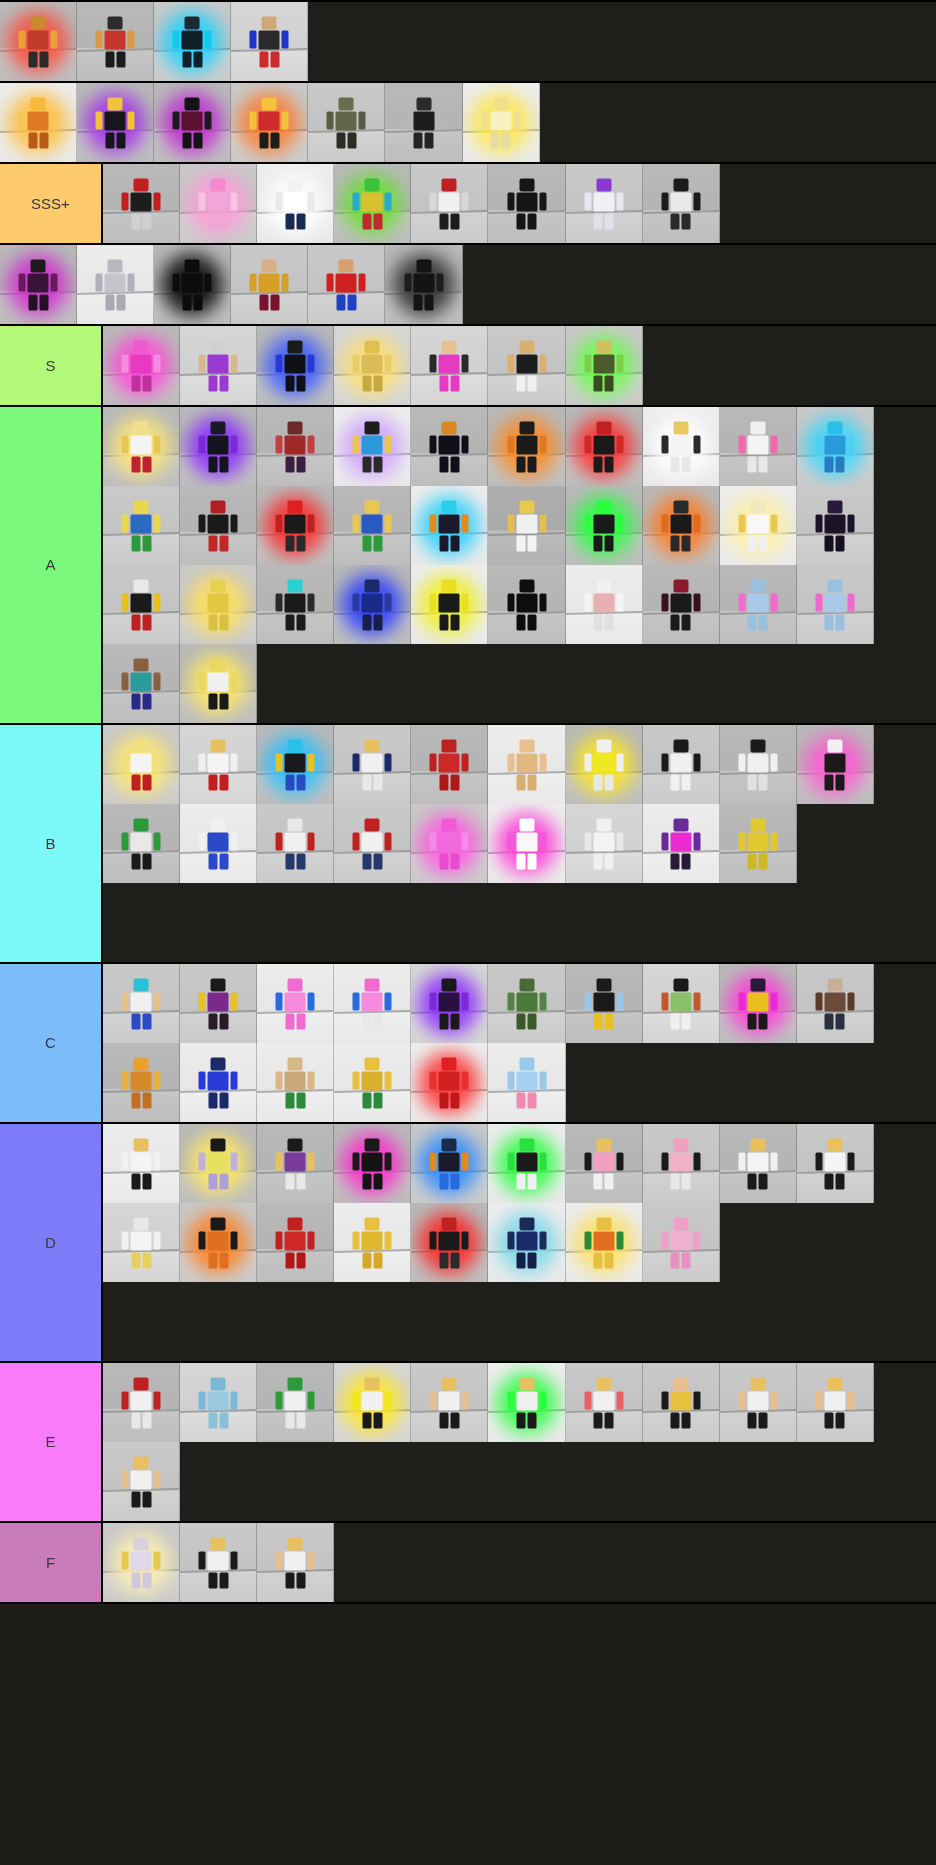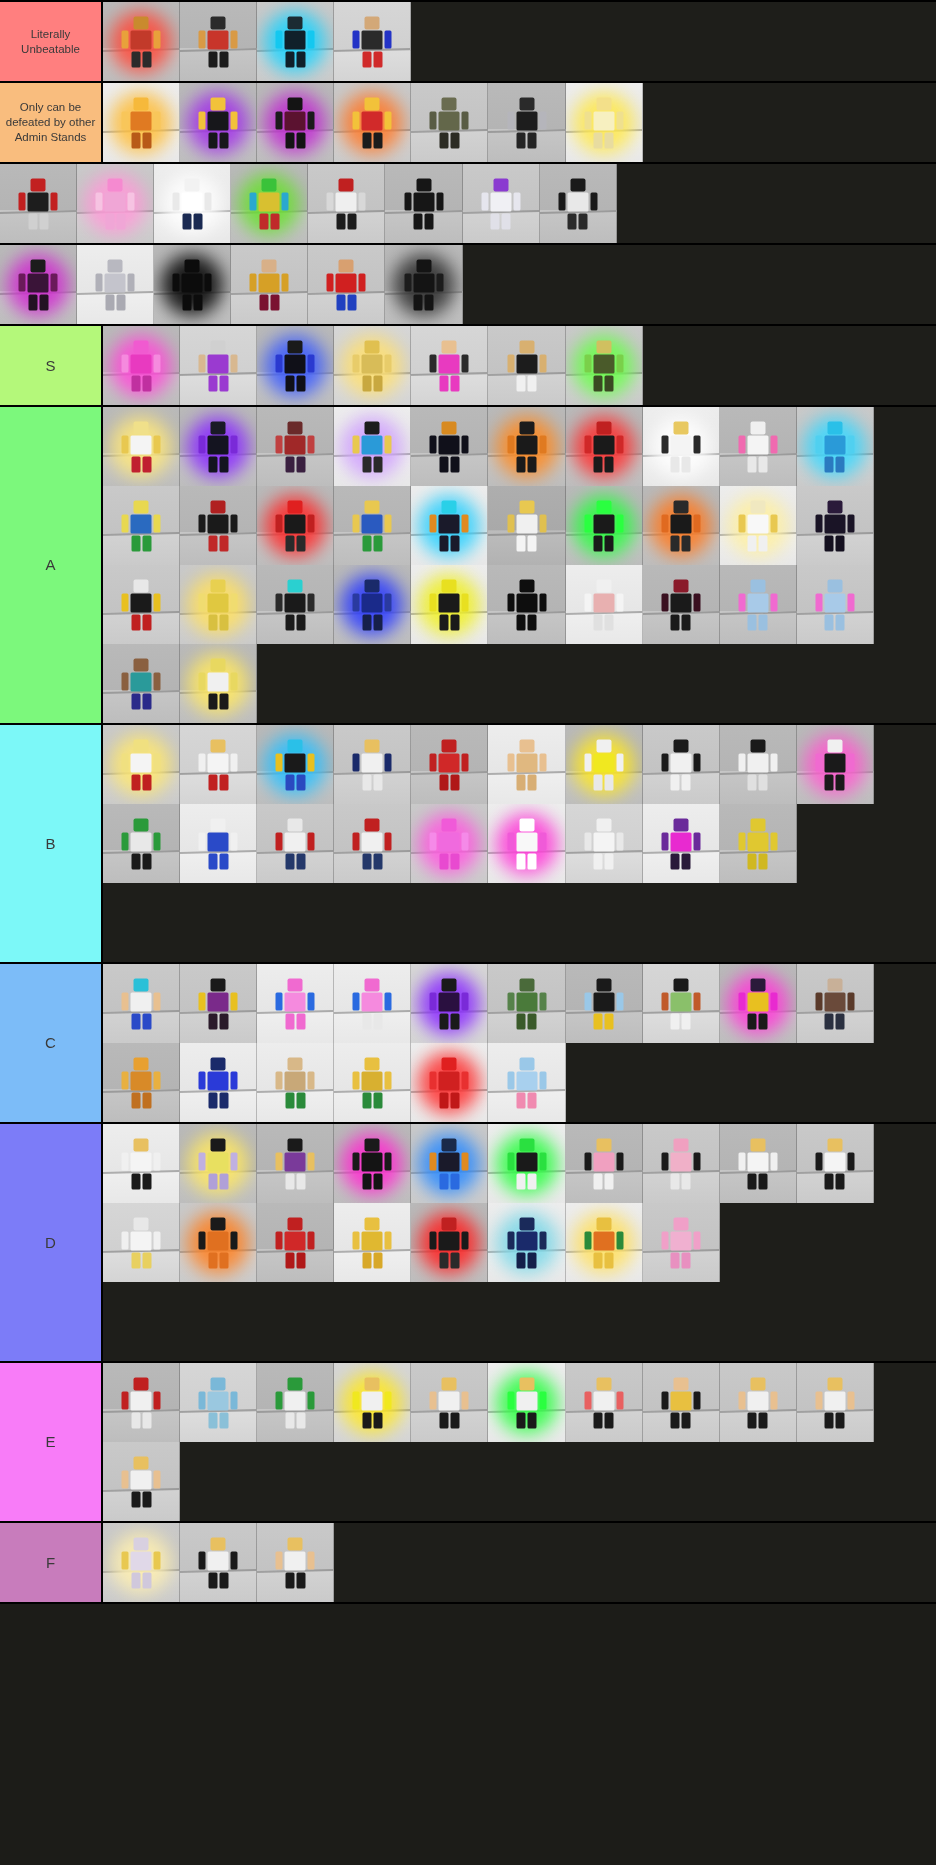--- a/index.html
+++ b/index.html
@@ -126,21 +126,20 @@
   .spacer { flex: 1 1 auto; background: #1e1e1a; min-width: 0; }
 </style>
 </head>
 <body>
 
 <div id="app">
 
 
   <div id="rows">
       <div class="tier-row" style="min-height: 81px;">
-        <div class="tier-label tiny" style="background: rgb(255, 127, 127);">Literally Unbeatable</div>
         <div class="tier-items">
           <div class="item bg-a" title="orange-witch-hat-wizard">
             <div class="fig">
               <div class="floor"></div>
               <div class="glow" style="background: rgb(255, 74, 58);"></div>
               <div class="av">
                 <div class="head" style="background:#c98a2e"></div>
                 <div class="torso" style="background:#c23a2a">
                   <div class="arm l" style="background:#e8a13b"></div>
                   <div class="arm r" style="background:#e8a13b"></div>
@@ -198,21 +197,20 @@
                   <span style="background:#d02a2a"></span>
                   <span style="background:#d02a2a"></span>
                 </div>
               </div>
             </div>
           </div>
           <div class="spacer"></div>
         </div>
       </div>
       <div class="tier-row" style="min-height: 81px;">
-        <div class="tier-label tiny" style="background: rgb(249, 189, 126);">Only can be defeated by other Admin Stands</div>
         <div class="tier-items">
           <div class="item bg-e" title="glowing-orange-admin">
             <div class="fig">
               <div class="floor"></div>
               <div class="glow" style="background: rgb(255, 190, 58);"></div>
               <div class="av">
                 <div class="head" style="background:#f6b93b"></div>
                 <div class="torso" style="background:#e07a22">
                   <div class="arm l" style="background:#f8c65a"></div>
                   <div class="arm r" style="background:#f8c65a"></div>
@@ -321,20 +319,21 @@
                   <span style="background:#e8dca0"></span>
                   <span style="background:#e8dca0"></span>
                 </div>
               </div>
             </div>
           </div>
           <div class="spacer"></div>
         </div>
       </div>
       <div class="tier-row" style="min-height: 81px;">
+        <div class="tier-label" style="background: rgb(253, 203, 110);">SSS+</div>
         <div class="tier-items">
           <div class="item bg-a" title="red-black-armor-claw">
             <div class="fig">
               <div class="floor"></div>
               <div class="av">
                 <div class="head" style="background:#c22020"></div>
                 <div class="torso" style="background:#1d1d1d">
                   <div class="arm l" style="background:#c22020"></div>
                   <div class="arm r" style="background:#c22020"></div>
                 </div>

